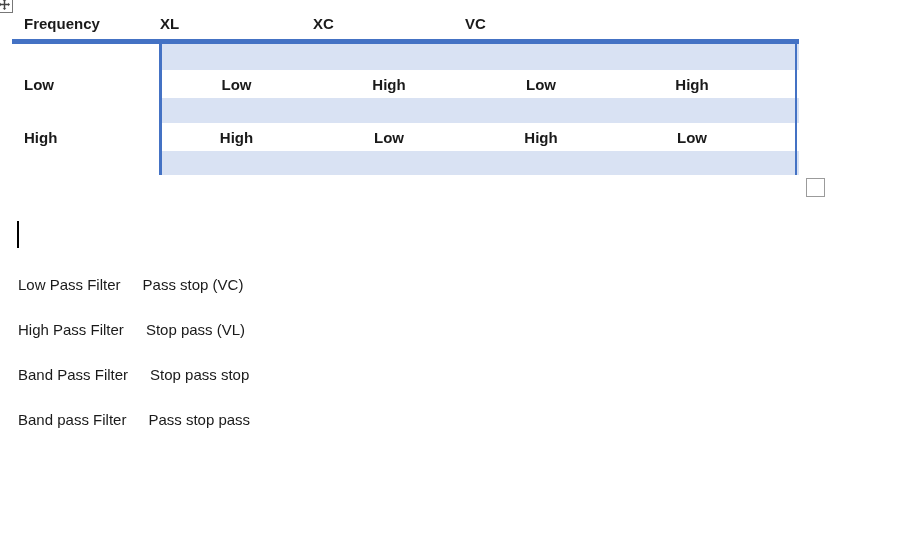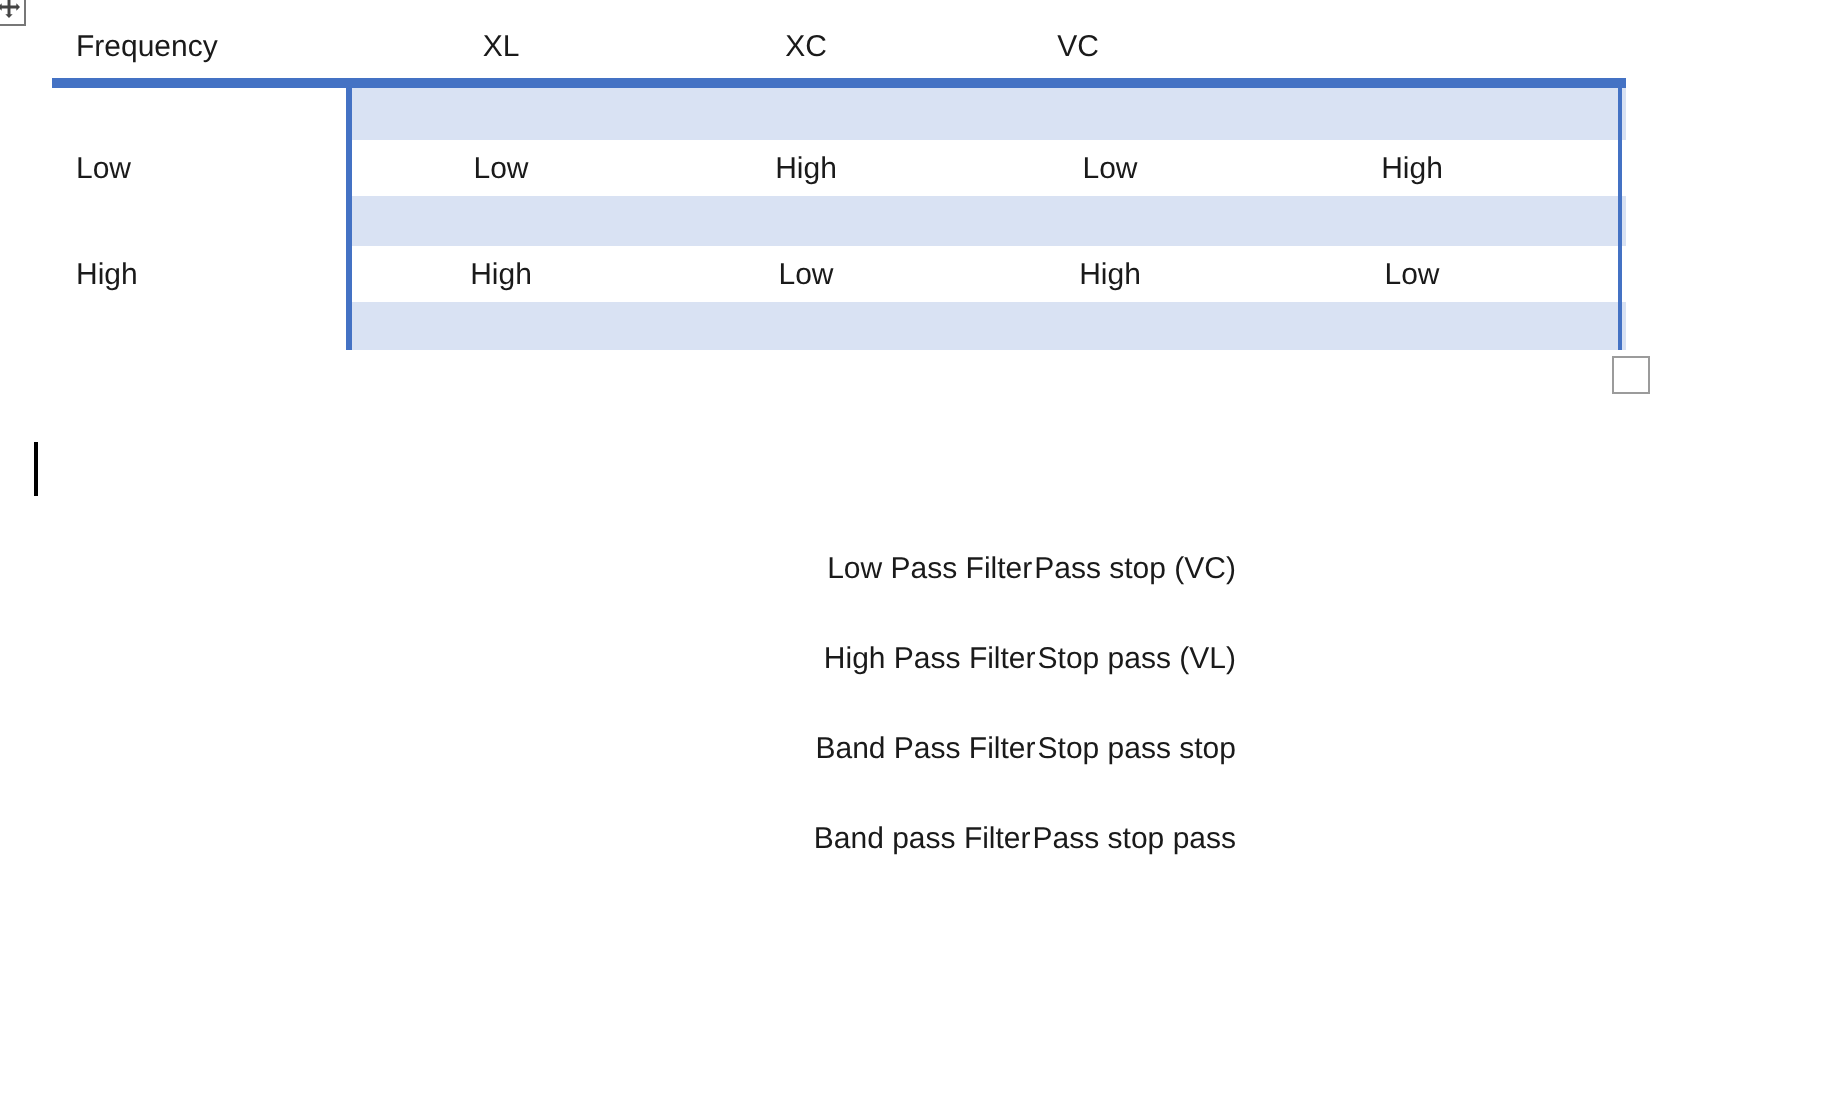--- a/index.html
+++ b/index.html
@@ -11,27 +11,27 @@
   }
 
   
   .move-handle{
     position:absolute;left:-5px;top:-5px;width:16px;height:16px;
     border:1px solid #777;background:#fff;
     display:flex;align-items:center;justify-content:center;
   }
 
   
-  .word-table{position:absolute;left:26px;top:8px;width:787px;}
+  .word-table{position:absolute;left:12px;top:8px;width:787px;font-weight:bold;}
   .thead{
     display:grid;grid-template-columns:148px 153px 152px 152px 182px;
     height:31px;align-items:center;
     border-bottom:5px solid #4472C4;
   }
-  .th{text-align:center;}
+  .th{text-align:left;}
   .th-first{text-align:left;padding-left:12px;}
   .th-last{padding-right:32px;}
 
   .tbody{position:relative;}
   .trow{display:grid;grid-template-columns:148px 153px 152px 152px 182px;}
   .trow.r-spacer1{height:26px;}
   .trow.r-text{height:28px;}
   .trow.r-spacer2{height:25px;}
   .trow.r-spacer3{height:24px;}
   .band{grid-column:2 / 6;background:#D9E2F3;}
@@ -46,21 +46,21 @@
     position:absolute;left:806px;top:178px;width:17px;height:17px;
     border:1px solid #9b9b9b;background:#fff;
   }
 
   
   .caret{position:absolute;left:17px;top:221px;width:2px;height:27px;background:#000;}
 
   
   .textblock{position:absolute;left:18px;top:262px;width:600px;}
   .line{height:45px;display:flex;align-items:center;}
-  .filter-line{gap:1px;justify-content:flex-end;}
+  .filter-line{gap:22px;}
   .filter-name{white-space:pre;}
   .filter-desc{white-space:pre;}
 </style>
 </head>
 <body>
 
 <div class="move-handle">
   <span>
     <svg width="11" height="11" viewBox="0 0 12 12">
       <path d="M6 0 L8 2 H6.8 V5.2 H10 V4 L12 6 L10 8 V6.8 H6.8 V10 H8 L6 12 L4 10 H5.2 V6.8 H2 V8 L0 6 L2 4 V5.2 H5.2 V2 H4 Z" fill="#444"></path>

